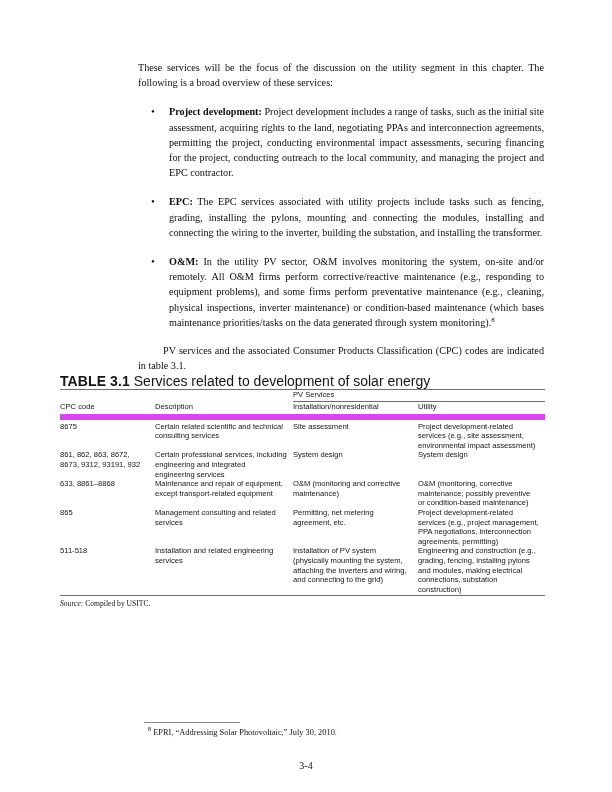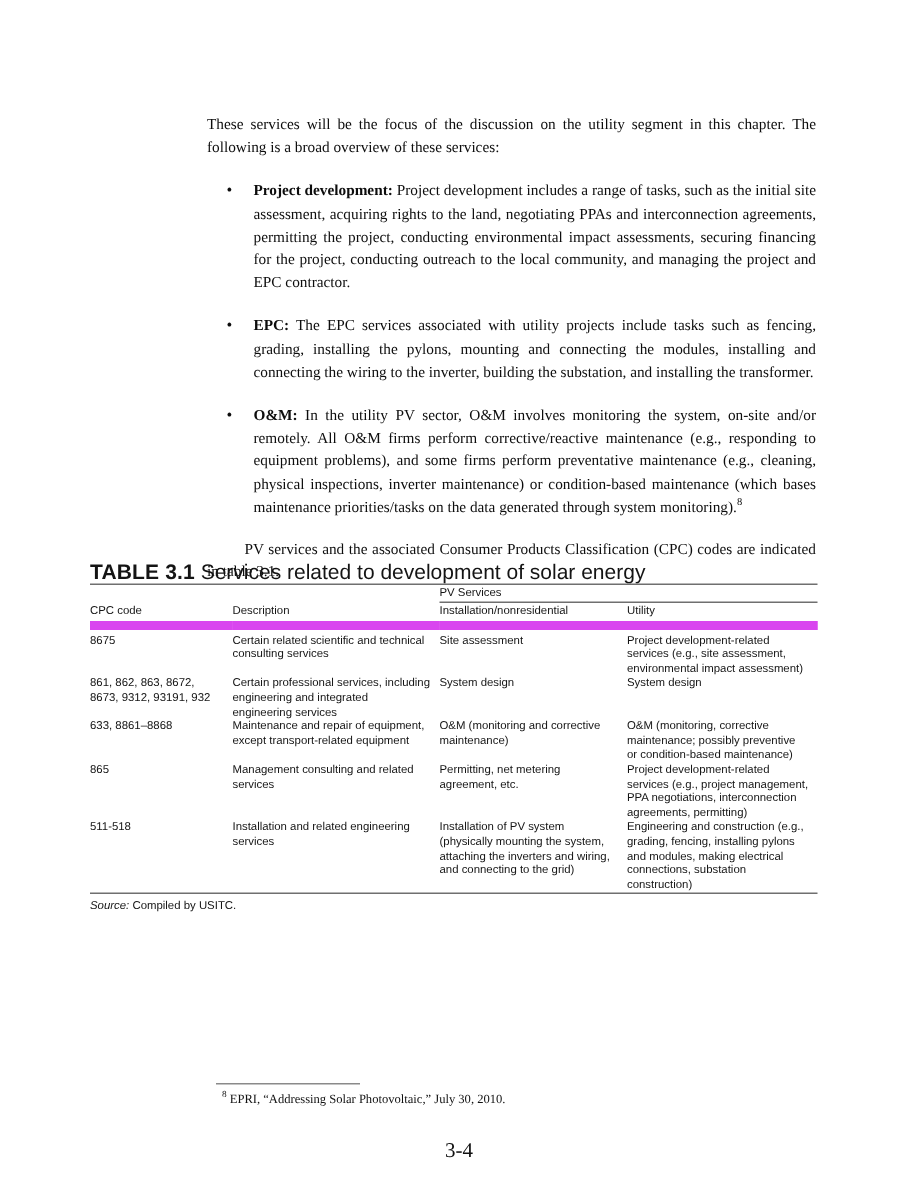--- a/index.html
+++ b/index.html
@@ -18,21 +18,21 @@
 
   .page {
     position: absolute;
     inset: 0;
   }
 
   
   .prose {
     position: absolute;
     left: 138px;
-    top: 76px;
+    top: 60px;
     width: 406px;
     font-size: 10.2px;
     line-height: 15.2px;
     text-align: justify;
     color: #0d0d0d;
   }
   .para {
     text-align: justify;
     margin: 0;
   }
@@ -148,21 +148,21 @@
   col.c-desc { width: 138px; }
   col.c-res  { width: 125px; }
   col.c-util { width: 127px; }
 
   .tbl-bottom-rule {
     border-top: 1px solid #6f6f6f;
     height: 0;
     margin-top: 1px;
   }
   .source-line {
-    font-family: Liberation Sans, sans-serif;
+    font-family: Liberation Serif, serif;
     font-size: 7.6px;
     line-height: 10px;
     padding-top: 2.5px;
   }
   .source-line .src-label {
     font-style: italic;
   }
 
   
   .footnote-area {
@@ -191,21 +191,21 @@
     line-height: 0;
   }
 
   .page-number {
     position: absolute;
     left: 0;
     right: 0;
     top: 760px;
     text-align: center;
     font-family: "Liberation Serif", serif;
-    font-size: 14px;
+    font-size: 10px;
     color: #111111;
   }
 </style>
 </head>
 <body>
 
 <div class="page">
 
   <div class="prose">
 

